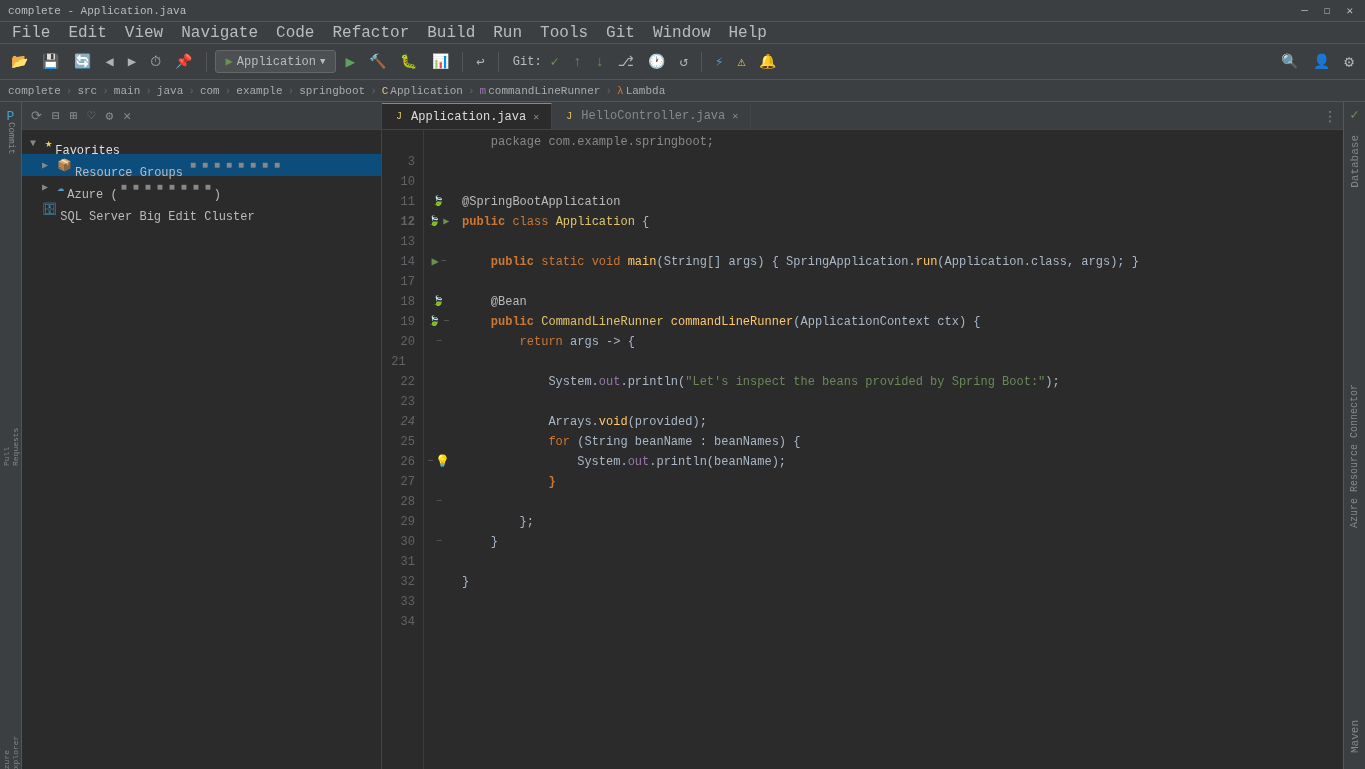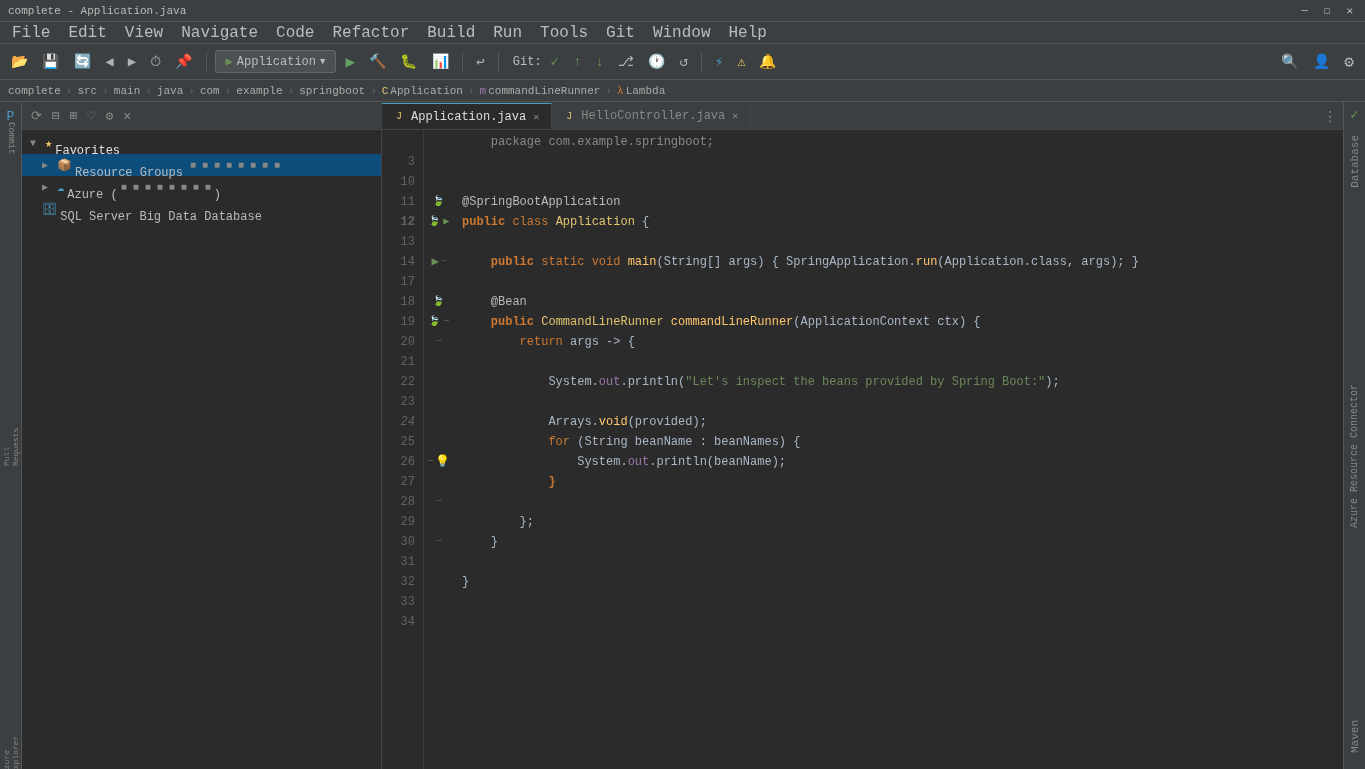--- a/index.html
+++ b/index.html
@@ -416,21 +416,21 @@
       <div class="tree-item" style="padding-left:20px;">
         <span class="tree-arrow">▶</span>
         <span class="tree-icon" style="color:#4a9dc5;">☁</span>
         <span class="tree-label">Azure (</span>
         <span style="color:#888;font-size:10px;">■ ■ ■ ■ ■ ■ ■ ■</span>
         <span class="tree-label">)</span>
       </div>
 
       <div class="tree-item" style="padding-left:20px;">
         <span class="tree-icon" style="color:#4a9dc5;">🗄</span>
-        <span class="tree-label">SQL Server Big Data Database</span>
+        <span class="tree-label">SQL Server Big Edit Cluster</span>
       </div>
     </div>
   </div>
 
   <div id="editor-area">
 
     <div id="editor-tabs">
       <div class="editor-tab active">
         <span class="tab-icon" style="color:#e0c46c;">J</span>
         <span>Application.java</span>
@@ -451,21 +451,21 @@
         <div style="height:20px;line-height:20px;">3</div>
         <div style="height:20px;line-height:20px;">10</div>
         <div style="height:20px;line-height:20px;">11</div>
         <div style="height:20px;line-height:20px;font-weight:bold;">12</div>
         <div style="height:20px;line-height:20px;">13</div>
         <div style="height:20px;line-height:20px;">14</div>
         <div style="height:20px;line-height:20px;">17</div>
         <div style="height:20px;line-height:20px;">18</div>
         <div style="height:20px;line-height:20px;">19</div>
         <div style="height:20px;line-height:20px;">20</div>
-        <div style="height:20px;line-height:20px;">21</div>
+        <div style="height:20px;line-height:20px;text-align:center;">21</div>
         <div style="height:20px;line-height:20px;">22</div>
         <div style="height:20px;line-height:20px;">23</div>
         <div style="height:20px;line-height:20px;font-style:italic;">24</div>
         <div style="height:20px;line-height:20px;">25</div>
         <div style="height:20px;line-height:20px;">26</div>
         <div style="height:20px;line-height:20px;">27</div>
         <div style="height:20px;line-height:20px;">28</div>
         <div style="height:20px;line-height:20px;">29</div>
         <div style="height:20px;line-height:20px;">30</div>
         <div style="height:20px;line-height:20px;">31</div>

